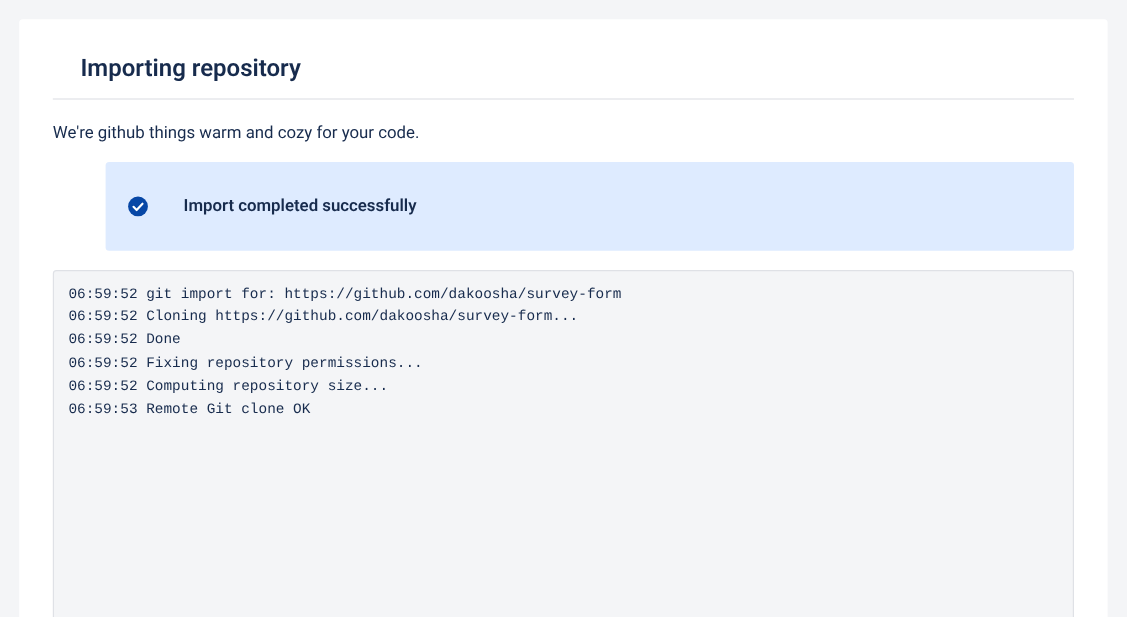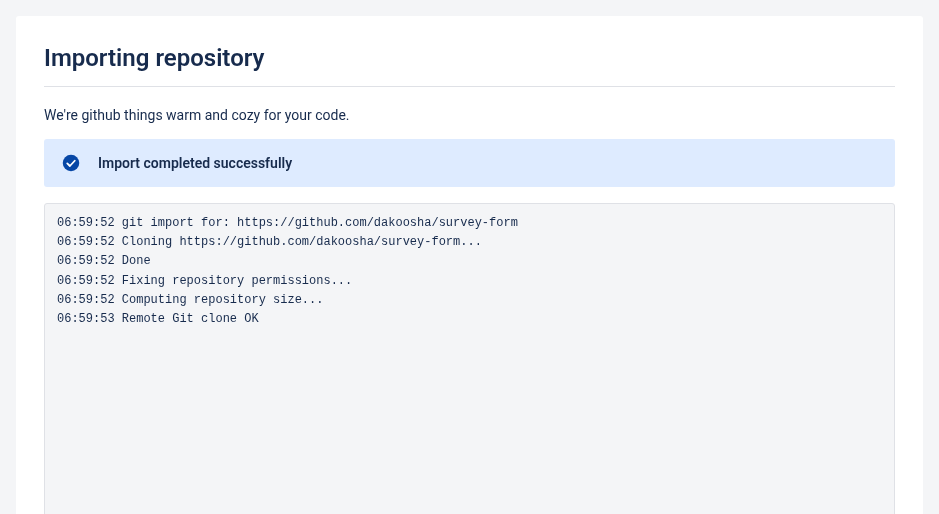--- a/index.html
+++ b/index.html
@@ -9,43 +9,45 @@
       padding: 16px;
       color: #172B4D;
     }
     .container {
       background: #FFFFFF;
       border-radius: 3px;
       padding: 28px 28px 20px 28px;
       max-width: 100%;
     }
     .page-title {
-      font-size: 24px;
+      font-size: 20px;
       font-weight: 600;
       color: #172B4D;
       padding-bottom: 14px;
+      margin-left: 23px;
     }
     .divider {
       border: none;
       border-top: 1px solid #DFE1E6;
       margin: 0 0 20px 0;
     }
     .subtitle {
       font-size: 14px;
       color: #172B4D;
       margin-bottom: 16px;
     }
     .status-banner {
       background: #DEEBFF;
       border-radius: 3px;
-      padding: 15px 18px;
+      padding: 28px 18px;
       display: flex;
       align-items: center;
-      gap: 18px;
+      gap: 29px;
       margin-bottom: 16px;
+      margin-left: 44px;
     }
     .status-icon {
       width: 18px;
       height: 18px;
       flex-shrink: 0;
       display: flex;
       align-items: center;
       justify-content: center;
     }
     .status-icon svg { width: 18px; height: 18px; }

